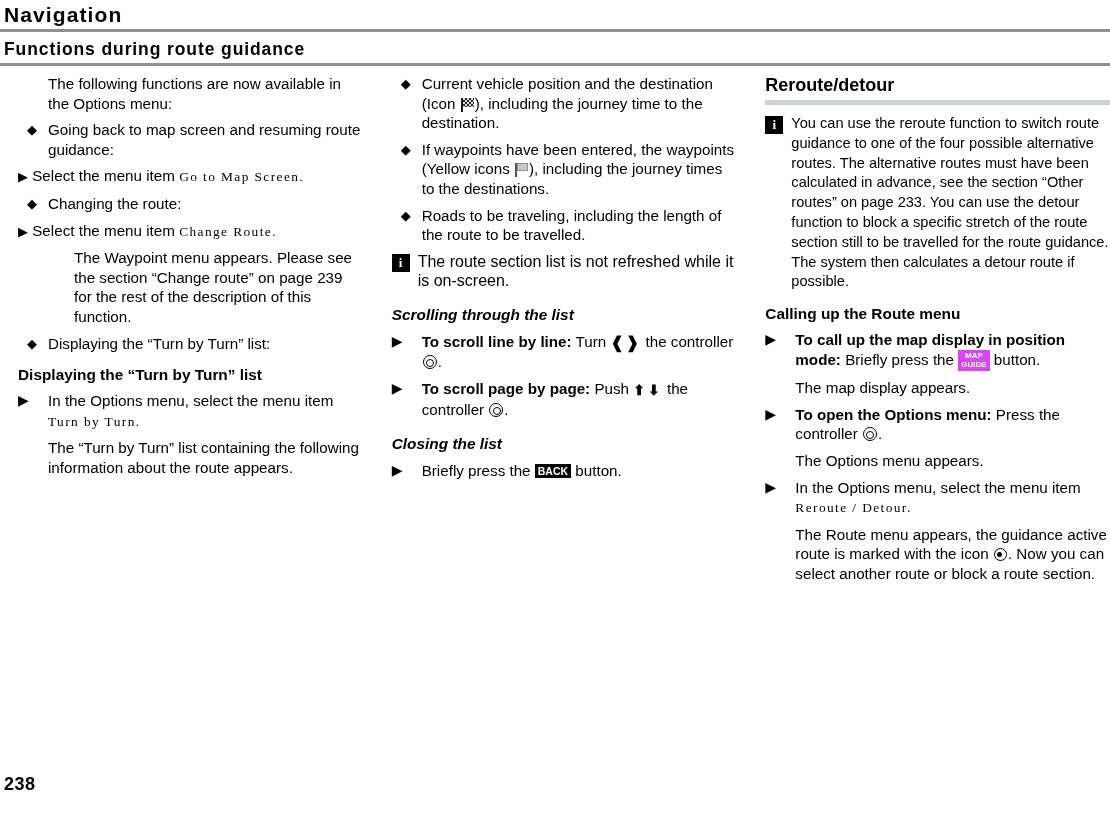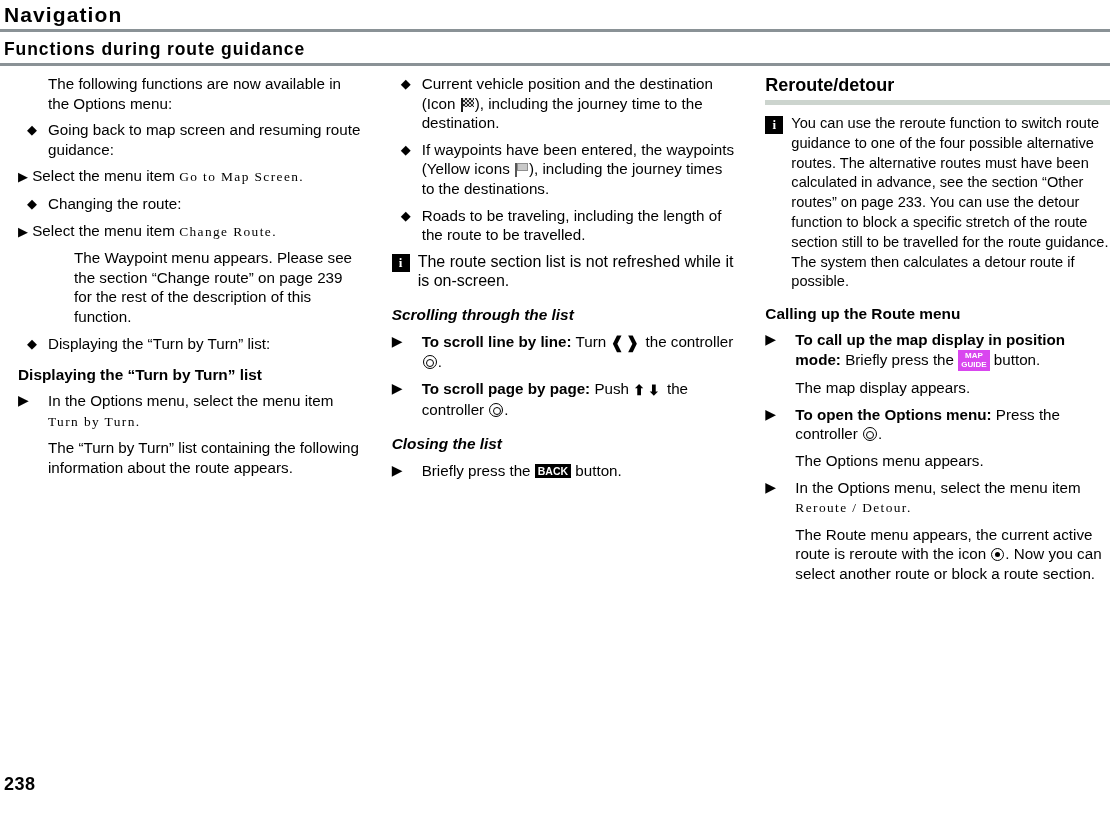--- a/index.html
+++ b/index.html
@@ -408,19 +408,19 @@
       <span class="atext"><b>To open the Options menu:</b><span> Press the controller </span><span class="icon-controller"></span><span>.</span></span>
     </div>
 
     <div class="para indent-1">The Options menu appears.</div>
 
     <div class="arrow-row">
       <span class="arrowmark">▶</span>
       <span class="atext"><span>In the Options menu, select the menu item </span><span class="menuitem">Reroute / Detour.</span></span>
     </div>
 
-    <div class="para indent-1"><span>The Route menu appears, the current active route is reroute with the icon </span><span class="icon-radio-filled"></span><span>. Now you can select another route or block a route section.</span></div>
+    <div class="para indent-1"><span>The Route menu appears, the guidance active route is marked with the icon </span><span class="icon-radio-filled"></span><span>. Now you can select another route or block a route section.</span></div>
 
   </div>
 
 </div>
 
 <div class="page-number">238</div>
 
 </body></html>

